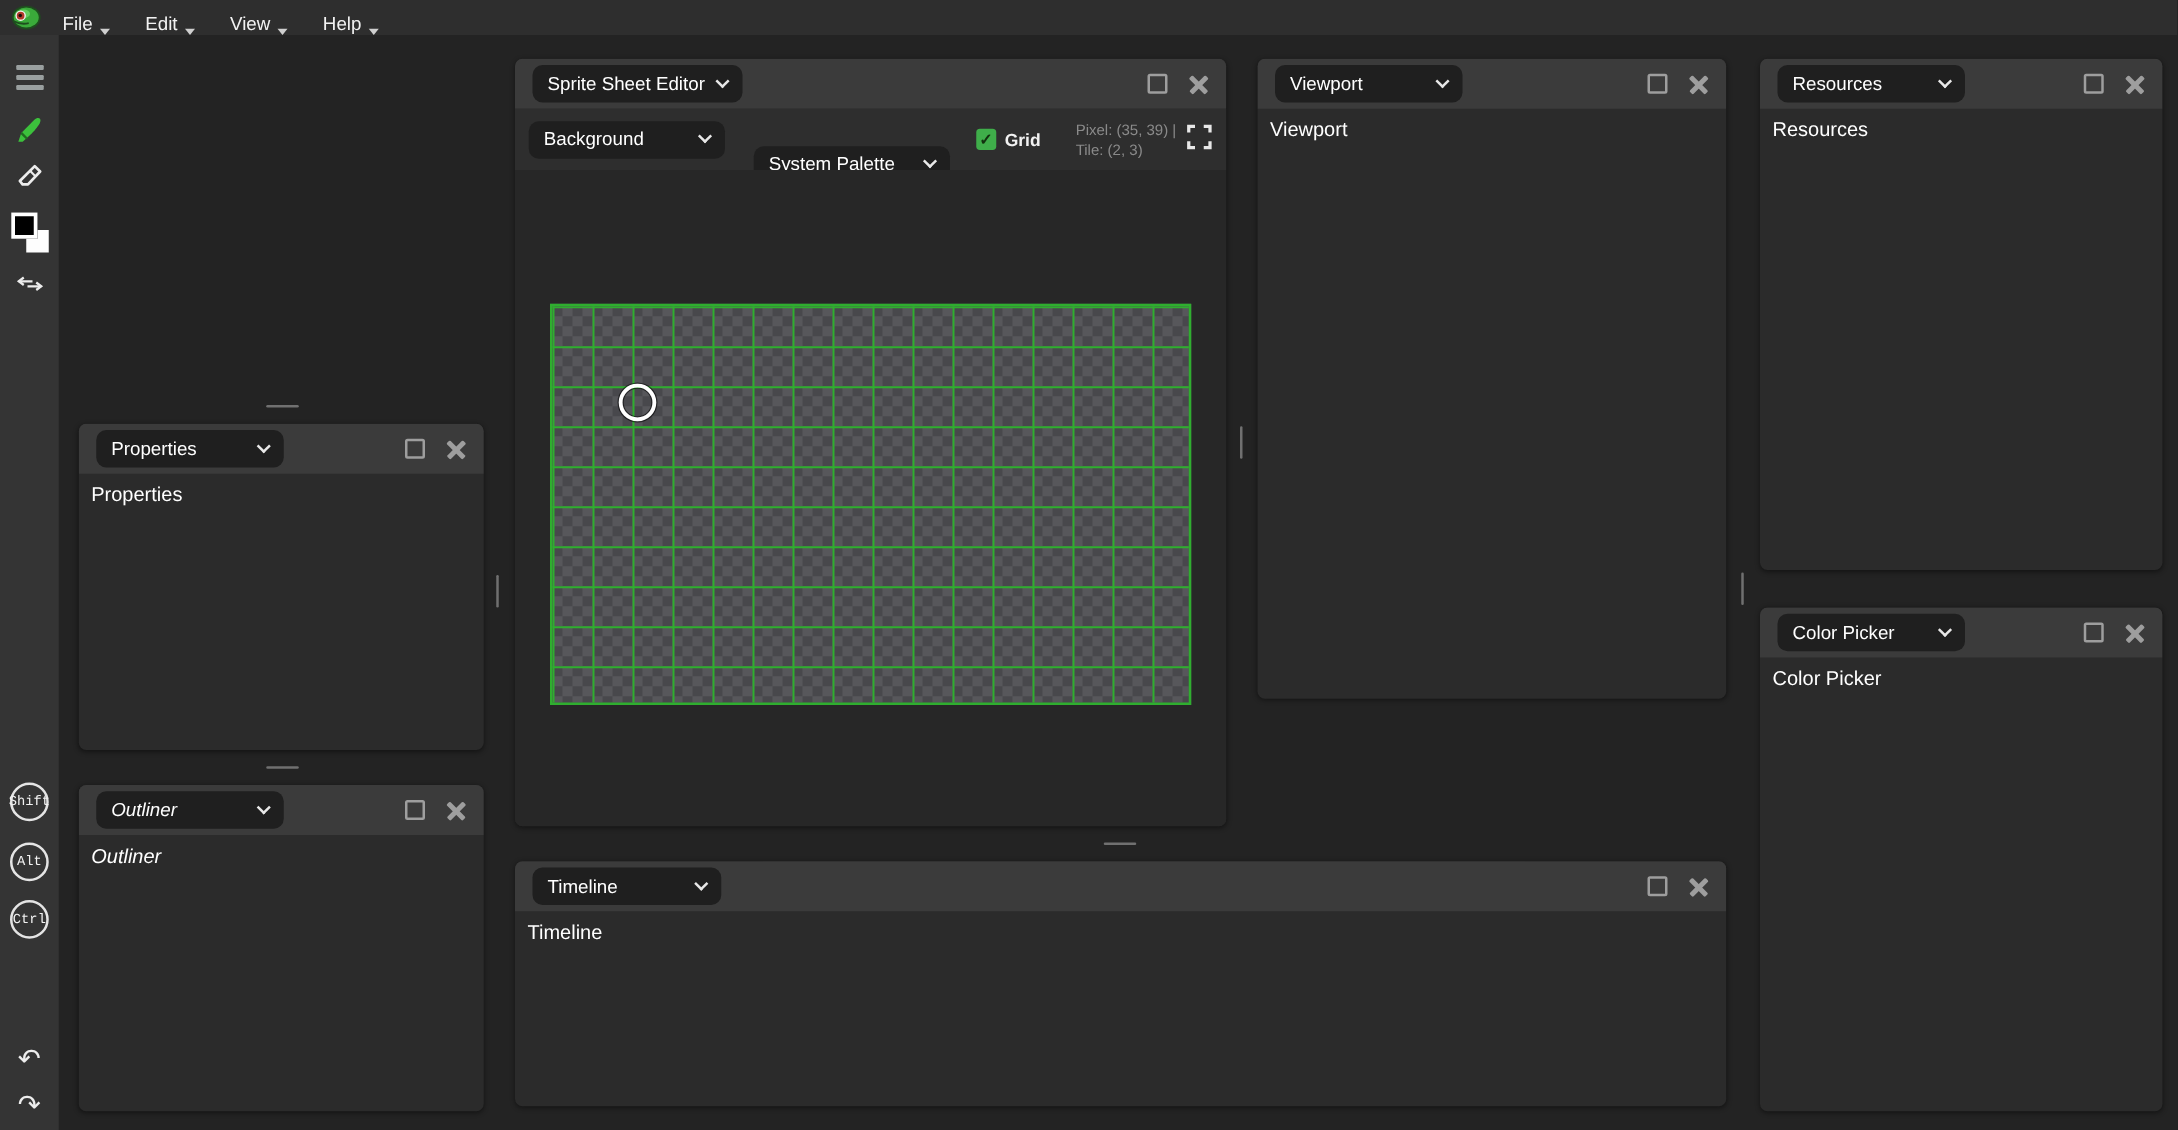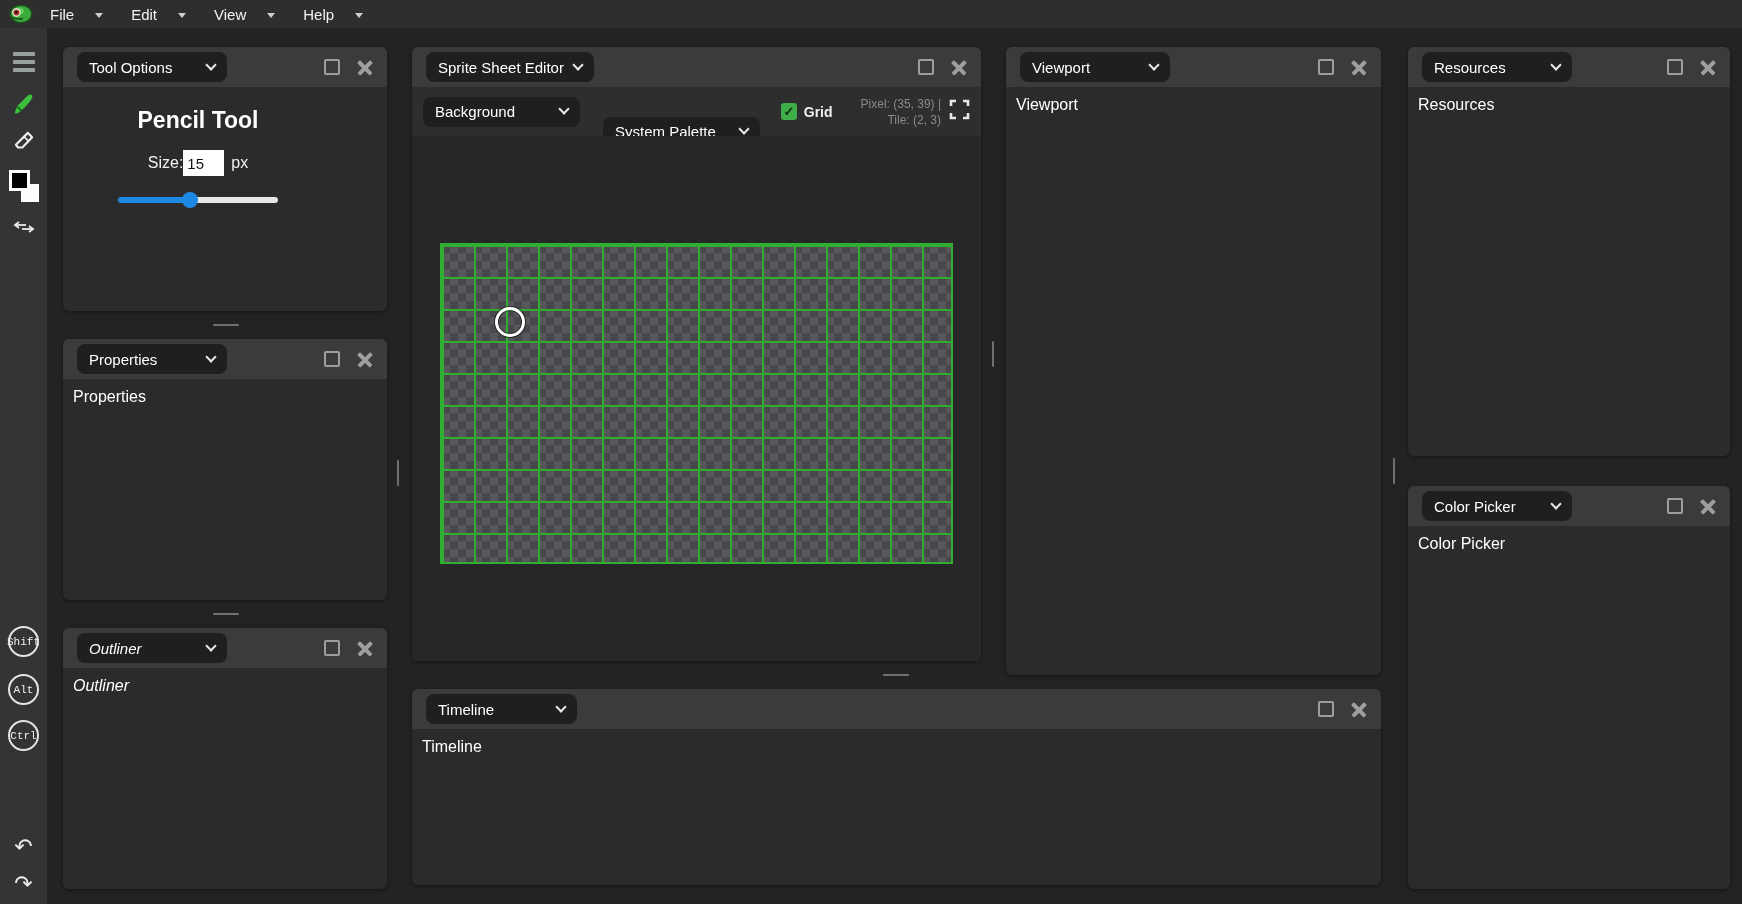--- a/index.html
+++ b/index.html
@@ -4,21 +4,21 @@
 <style>
   * { margin:0; padding:0; box-sizing:border-box; }
   html,body { width:1742px; height:904px; background:#232323; overflow:hidden;
               font-family:"Liberation Sans", sans-serif; color:#f1f1f1; }
   #app { position:relative; width:1742px; height:904px; }
 
   
   .menubar { position:absolute; left:0; top:0; width:1742px; height:28px;
              background:#2e2e2e; display:flex; align-items:center; z-index:5; }
   .logo { width:30px; height:26px; margin-left:6px; display:flex; align-items:center; justify-content:center; }
-  .menu-item { display:flex; align-items:center; gap:21px; color:#f2f2f2;
+  .menu-item { display:flex; align-items:flex-end; gap:6px; color:#f2f2f2;
                font-size:15px; padding:0 14px; height:28px; cursor:default; }
   .menu-item .caret { width:0; height:0; border-left:4px solid transparent;
                border-right:4px solid transparent; border-top:5px solid #cfcfcf; margin-top:2px; }
 
   
   .toolstrip { position:absolute; left:0; top:28px; width:47px; height:876px;
                background:#343434; display:block; z-index:4; }
   .tool-btn { position:absolute; left:0; width:47px; display:flex; justify-content:center; align-items:center; }
   .hamburger { display:flex; flex-direction:column; gap:4px; }
   .hamburger span { width:22px; height:4px; background:#9aa0a0; border-radius:1px; }
@@ -60,21 +60,21 @@
   .slider { position:relative; margin-top:16px; width:160px; height:16px; }
   .slider .track-l { position:absolute; left:0; top:5px; height:6px; border-radius:3px 0 0 3px; }
   .slider .track-r { position:absolute; right:0; top:5px; height:6px; background:#e8e8e8; border-radius:0 3px 3px 0; }
   .slider .thumb { position:absolute; top:0; width:16px; height:16px; border-radius:50%; }
 
   
   .se-toolbar { height:49px; background:#2e2e2e; display:flex; align-items:center; padding:0 11px; }
   .se-canvas-area { position:absolute; left:0; top:89px; right:0; bottom:0; background:#272727; }
   .checkbox { width:17px; height:17px; border-radius:3px; display:flex; align-items:center;
               justify-content:center; font-size:13px; font-weight:bold; color:#12310f; }
-  .coords { margin-left:28px; font-size:12px; color:#8a8a8a; line-height:16px; text-align:right; white-space:nowrap; }
+  .coords { margin-left:28px; font-size:12px; color:#8a8a8a; line-height:16px; text-align:left; white-space:nowrap; }
   .grid-canvas { position:absolute; left:28px; top:107px; width:513px; height:321px;
                  border:2px solid #2fae2f;
                  background-color:#48484c;
                  background-image:
                    linear-gradient(to right, #2fae2f 2px, transparent 2px),
                    linear-gradient(to bottom, #2fae2f 2px, transparent 2px),
                    conic-gradient(#57575b 25%, #48484c 0 50%, #57575b 0 75%, #48484c 0);
                  background-size:32px 32px, 32px 32px, 16px 16px; }
   .brush-cursor { position:absolute; left:53px; top:62px; width:30px; height:30px; border-radius:50%;
                   border:3px solid #fff; box-shadow:0 0 0 1px rgba(0,0,0,.55), inset 0 0 0 1px rgba(0,0,0,.55); }
@@ -170,45 +170,20 @@
     </div>
 
     <div class="tool-btn histo" style="top:808px;">
       <span>↶</span>
     </div>
     <div class="tool-btn histo" style="top:845px;">
       <span>↷</span>
     </div>
   </div>
 
-  <div class="panel" style="left:63px; top:47px; width:324px; height:264px;">
-    <div class="panel-header">
-      <div class="select" style="width:150px;">
-        <span>Tool Options</span>
-        <span class="chev"></span>
-      </div>
-      <div class="win-btns">
-        <div class="btn-max"></div>
-        <div class="btn-close"></div>
-      </div>
-    </div>
-    <div class="to-content">
-      <div class="to-title">Pencil Tool</div>
-      <div class="size-row">
-        <span>Size:</span>
-        <input class="size-input" value="15" style="">
-        <span class="size-unit">px</span>
-      </div>
-      <div class="slider">
-        <div class="track-l" style="width:45%; background:#1e88e5;"></div>
-        <div class="track-r" style="width:55%;"></div>
-        <div class="thumb" style="left:calc(45% - 8px); background:#1e88e5;"></div>
-      </div>
-    </div>
-  </div>
 
   <div class="panel" style="left:63px; top:339px; width:324px; height:261px;">
     <div class="panel-header">
       <div class="select" style="width:150px;">
         <span>Properties</span>
         <span class="chev"></span>
       </div>
       <div class="win-btns">
         <div class="btn-max"></div>
         <div class="btn-close"></div>
@@ -265,21 +240,21 @@
       </div>
     </div>
 
     <div class="se-canvas-area">
       <div class="grid-canvas">
         <div class="brush-cursor"></div>
       </div>
     </div>
   </div>
 
-  <div class="panel" style="left:1006px; top:47px; width:375px; height:628px;">
+  <div class="panel" style="left:1006px; top:47px; width:375px; height:512px;">
     <div class="panel-header">
       <div class="select" style="width:150px;">
         <span>Viewport</span>
         <span class="chev"></span>
       </div>
       <div class="win-btns">
         <div class="btn-max"></div>
         <div class="btn-close"></div>
       </div>
     </div>

